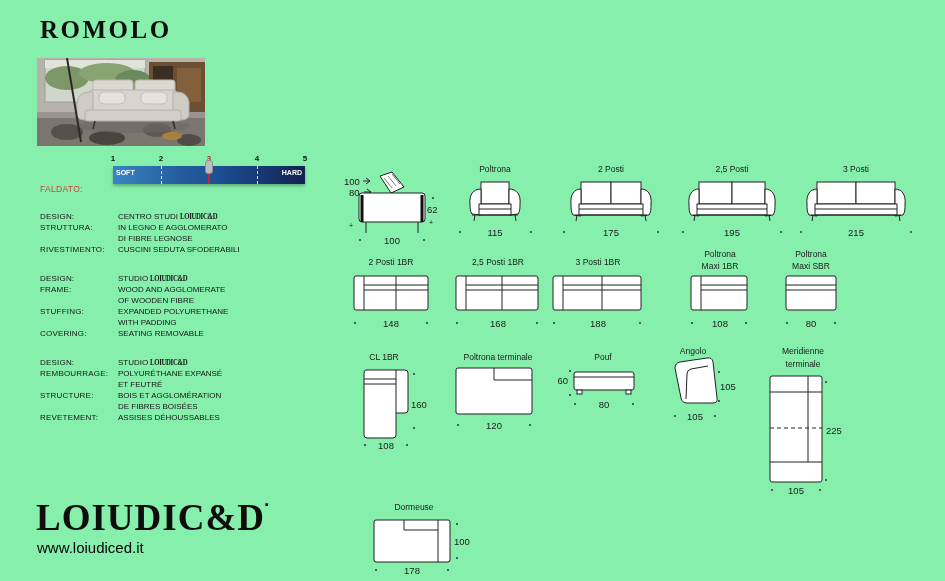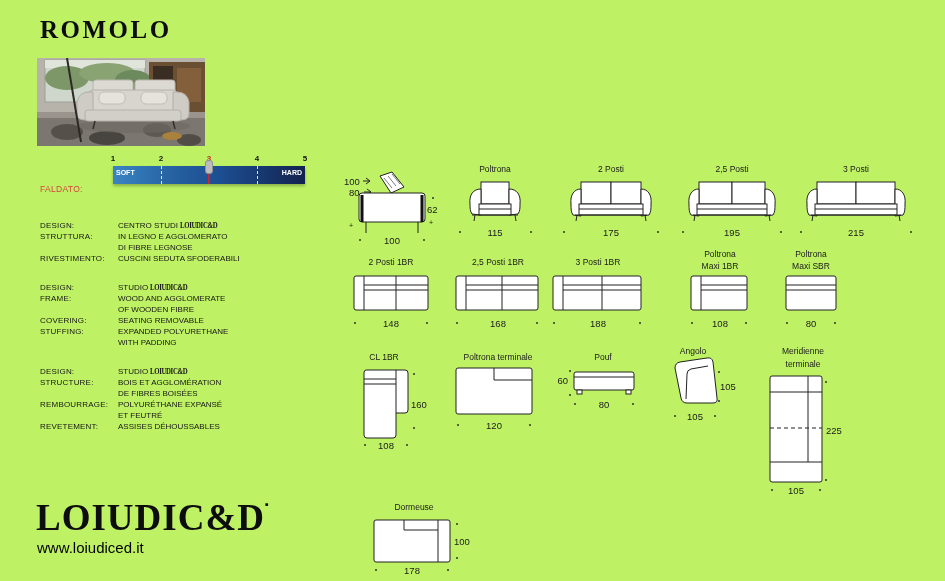--- a/index.html
+++ b/index.html
@@ -1,16 +1,16 @@
 <!DOCTYPE html>
 <html><head>
 <meta charset="utf-8">
 <style>
   html,body{margin:0;padding:0;background:#fff;}
-  .page{position:relative;width:945px;height:581px;background:#bef264;overflow:hidden;
+  .page{position:relative;width:945px;height:581px;background:#86efac;overflow:hidden;
         font-family:"Liberation Sans",sans-serif;color:#111;}
 
   
   .title{position:absolute;left:40px;top:16px;font-family:"Liberation Serif",serif;
          font-weight:bold;font-size:25px;letter-spacing:2.5px;color:#0d0d0d;}
 
   
   .photo{position:absolute;left:37px;top:58px;width:168px;height:88px;}
 
   
@@ -28,21 +28,21 @@
   .marker-line{position:absolute;left:95px;top:0;width:2px;height:18px;background:#c32633;}
   .pin{position:absolute;left:92px;top:-6px;width:6px;height:12px;background:#bdbdbd;
        border:1px solid #8f8f8f;border-radius:3px;}
   .comfort-label{position:absolute;left:40px;top:184px;font-size:8.5px;color:#d5413e;letter-spacing:.3px;}
 
   
   .specs{position:absolute;left:40px;top:203px;width:295px;}
   .spec-section{margin-top:18px;}
   .spec-section:first-child{margin-top:0;}
   .spec-row{display:flex;align-items:flex-start;}
-  .spec-row:first-child{margin-top:17px;}
+  .spec-row:first-child{margin-top:8px;}
   .spec-label{width:78px;flex:none;font-size:8px;line-height:11px;letter-spacing:.2px;color:#151515;}
   .spec-value{width:210px;font-size:8px;line-height:11px;color:#151515;}
   .brand-inline{display:inline-block;font-family:"Liberation Serif",serif;font-weight:bold;
                 letter-spacing:-.4px;transform:scaleX(.85);transform-origin:left bottom;}
 
   
   .logo{position:absolute;left:36px;top:496px;font-family:"Liberation Serif",serif;
         font-weight:bold;font-size:37px;letter-spacing:1px;color:#0d0d0d;white-space:nowrap;}
   .logo-mark{font-size:11px;vertical-align:22px;}
   .website{position:absolute;left:37px;top:539px;font-size:15px;color:#000;text-decoration:none;}
@@ -134,40 +134,40 @@
       <div class="spec-section">
         <div class="spec-row">
           <div class="spec-label">DESIGN:</div>
           <div class="spec-value"><span>STUDIO </span><span class="brand-inline">LOIUDIC&amp;D</span></div>
         </div>
         <div class="spec-row">
           <div class="spec-label">FRAME:</div>
           <div class="spec-value">WOOD AND AGGLOMERATE<br>OF WOODEN FIBRE</div>
         </div>
         <div class="spec-row">
+          <div class="spec-label">STUFFING:</div>
+          <div class="spec-value">EXPANDED POLYURETHANE<br>WITH PADDING</div>
+        </div>
+        <div class="spec-row">
           <div class="spec-label">COVERING:</div>
           <div class="spec-value">SEATING REMOVABLE</div>
         </div>
-        <div class="spec-row">
-          <div class="spec-label">STUFFING:</div>
-          <div class="spec-value">EXPANDED POLYURETHANE<br>WITH PADDING</div>
-        </div>
       </div>
       <div class="spec-section">
         <div class="spec-row">
           <div class="spec-label">DESIGN:</div>
           <div class="spec-value"><span>STUDIO </span><span class="brand-inline">LOIUDIC&amp;D</span></div>
         </div>
         <div class="spec-row">
+          <div class="spec-label">REMBOURRAGE:</div>
+          <div class="spec-value">POLYURÉTHANE EXPANSÉ<br>ET FEUTRÉ</div>
+        </div>
+        <div class="spec-row">
           <div class="spec-label">STRUCTURE:</div>
           <div class="spec-value">BOIS ET AGGLOMÉRATION<br>DE FIBRES BOISÉES</div>
-        </div>
-        <div class="spec-row">
-          <div class="spec-label">REMBOURRAGE:</div>
-          <div class="spec-value">POLYURÉTHANE EXPANSÉ<br>ET FEUTRÉ</div>
         </div>
         <div class="spec-row">
           <div class="spec-label">REVETEMENT:</div>
           <div class="spec-value">ASSISES DÉHOUSSABLES</div>
         </div>
       </div>
     </div>
 
   <div class="logo"><span>LOIUDIC&amp;D</span><span class="logo-mark">▪</span></div>
   <a class="website" href="#">www.loiudiced.it</a>

